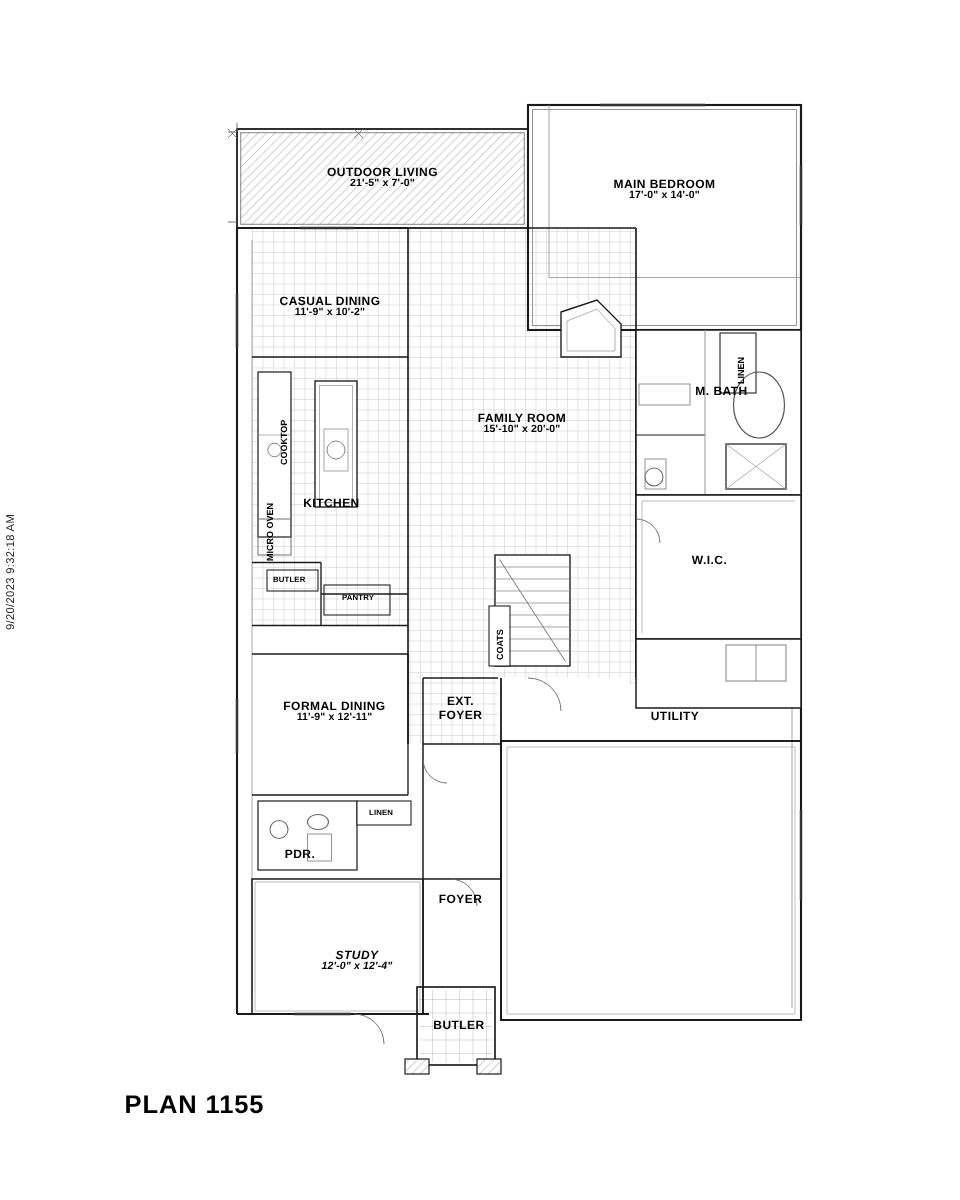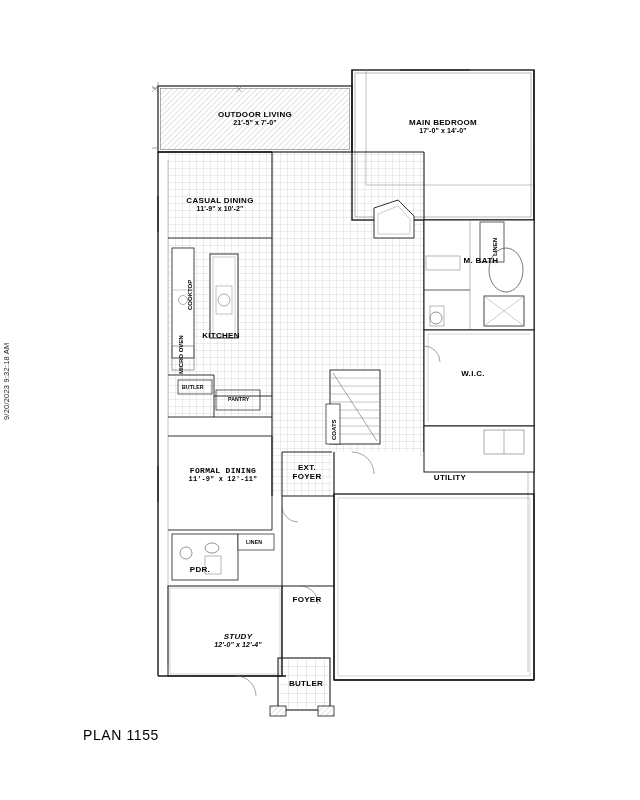--- a/index.html
+++ b/index.html
@@ -29,22 +29,22 @@
     font-size: 7.5px;
     letter-spacing: 0.2px;
     color: #222;
     white-space: nowrap;
   }
   
   .plan-title {
     position: absolute;
     left: 83px;
     top: 727px;
-    font-size: 14px;
-    font-weight: normal;
+    font-size: 17px;
+    font-weight: bold;
     letter-spacing: 0.6px;
     color: #000;
     text-align: right;
   }
   
   .plan-wrap {
     position: absolute;
     left: 0;
     top: 0;
     width: 640px;
@@ -254,38 +254,42 @@
     <div class="rm-label" style="left:190px; top:110px; width:130px;">
       <span class="rm-name">OUTDOOR LIVING</span>
       <span class="rm-dim">21'-5" x 7'-0"</span>
     </div>
 
     <div class="rm-label" style="left:163px; top:196px; width:114px;">
       <span class="rm-name">CASUAL DINING</span>
       <span class="rm-dim">11'-9" x 10'-2"</span>
     </div>
 
+    <div class="rm-label" style="left:288px; top:274px; width:120px;">
+      <span class="rm-name">FAMILY ROOM</span>
+      <span class="rm-dim">15'-10" x 20'-0"</span>
+    </div>
 
     <div class="rm-label" style="left:424px; top:256px; width:56px;margin-left:29px;">
       <span class="rm-name">M. BATH</span>
     </div>
 
     <div class="rm-label" style="left:186px; top:331px; width:70px;">
       <span class="rm-name">KITCHEN</span>
     </div>
 
     <div class="rm-label" style="left:438px; top:369px; width:70px;">
       <span class="rm-name">W.I.C.</span>
     </div>
 
     <div class="rm-label" style="left:420px; top:445px; width:60px;margin-top:28px;">
       <span class="rm-name">UTILITY</span>
     </div>
 
-    <div class="rm-label" style="left:166px; top:466px; width:114px;font-family:Liberation Mono, monospace;">
+    <div class="rm-label" style="left:166px; top:466px; width:114px;">
       <span class="rm-name">FORMAL DINING</span>
       <span class="rm-dim">11'-9" x 12'-11"</span>
     </div>
 
     <div class="rm-label" style="left:283px; top:463px; width:48px;text-align:center;">
       <span class="rm-name">EXT.</span>
       <span class="rm-name">FOYER</span>
     </div>
 
 

